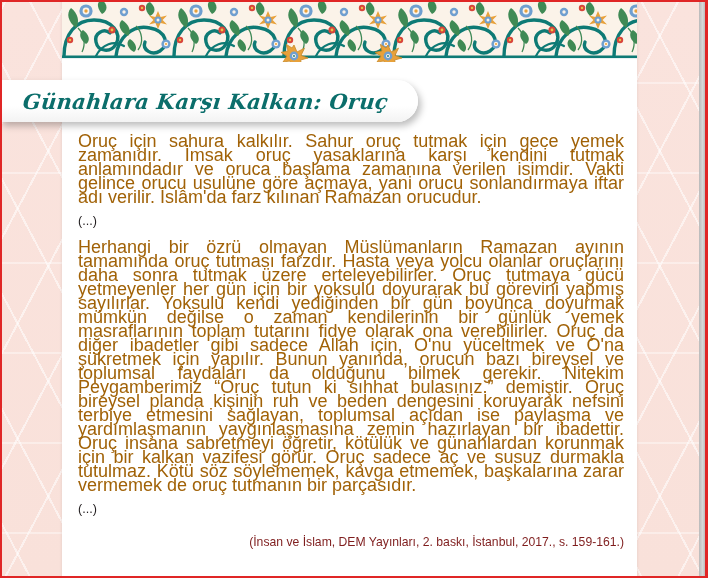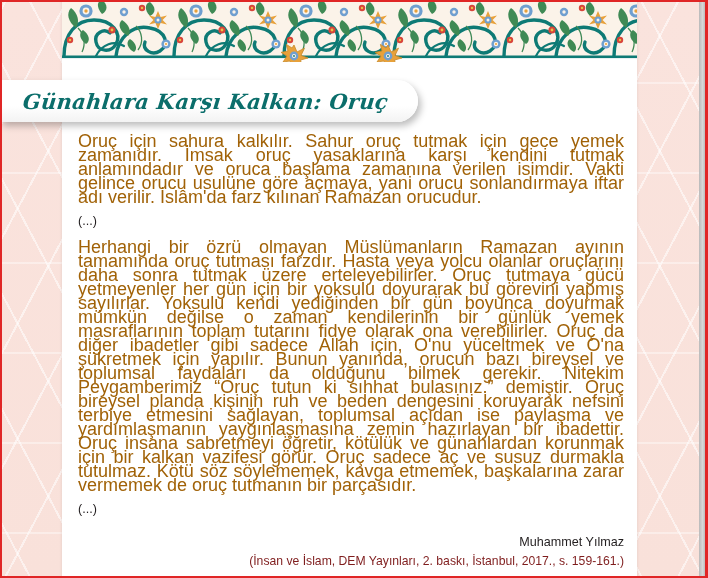--- a/index.html
+++ b/index.html
@@ -233,20 +233,19 @@
   </div>
 
   <div id="article">
     <p class="para">Oruç için sahura kalkılır. Sahur oruç tutmak için gece yemek zamanıdır. İmsak oruç yasaklarına karşı kendini tutmak anlamındadır ve oruca başlama zamanına verilen isimdir. Vakti gelince orucu usulüne göre açmaya, yani orucu sonlandırmaya iftar adı verilir. İslâm'da farz kılınan Ramazan orucudur.</p>
     <p class="ellipsis">(...)</p>
     <p class="para">Herhangi bir özrü olmayan Müslümanların Ramazan ayının tamamında oruç tutması farzdır. Hasta veya yolcu olanlar oruçlarını daha sonra tutmak üzere erteleyebilirler. Oruç tutmaya gücü yetmeyenler her gün için bir yoksulu doyurarak bu görevini yapmış sayılırlar. Yoksulu kendi yediğinden bir gün boyunca doyurmak mümkün değilse o zaman kendilerinin bir günlük yemek masraflarının toplam tutarını fidye olarak ona verebilirler. Oruç da diğer ibadetler gibi sadece Allah için, O'nu yüceltmek ve O'na şükretmek için yapılır. Bunun yanında, orucun bazı bireysel ve toplumsal faydaları da olduğunu bilmek gerekir. Nitekim Peygamberimiz “Oruç tutun ki sıhhat bulasınız.” demiştir. Oruç bireysel planda kişinin ruh ve beden dengesini koruyarak nefsini terbiye etmesini sağlayan, toplumsal açıdan ise paylaşma ve yardımlaşmanın yaygınlaşmasına zemin hazırlayan bir ibadettir. Oruç insana sabretmeyi öğretir, kötülük ve günahlardan korunmak için bir kalkan vazifesi görür. Oruç sadece aç ve susuz durmakla tutulmaz. Kötü söz söylememek, kavga etmemek, başkalarına zarar vermemek de oruç tutmanın bir parçasıdır.</p>
     <p class="ellipsis">(...)</p>
   </div>
 
   <div id="attribution">
-    <div id="author">Muhammet Yılmaz</div>
     <div id="source">(İnsan ve İslam, DEM Yayınları, 2. baskı, İstanbul, 2017., s. 159-161.)</div>
   </div>
 
   <div id="edge-gray"></div>
   <div id="edge-trim"></div>
 
 </div>
 
 </body></html>

